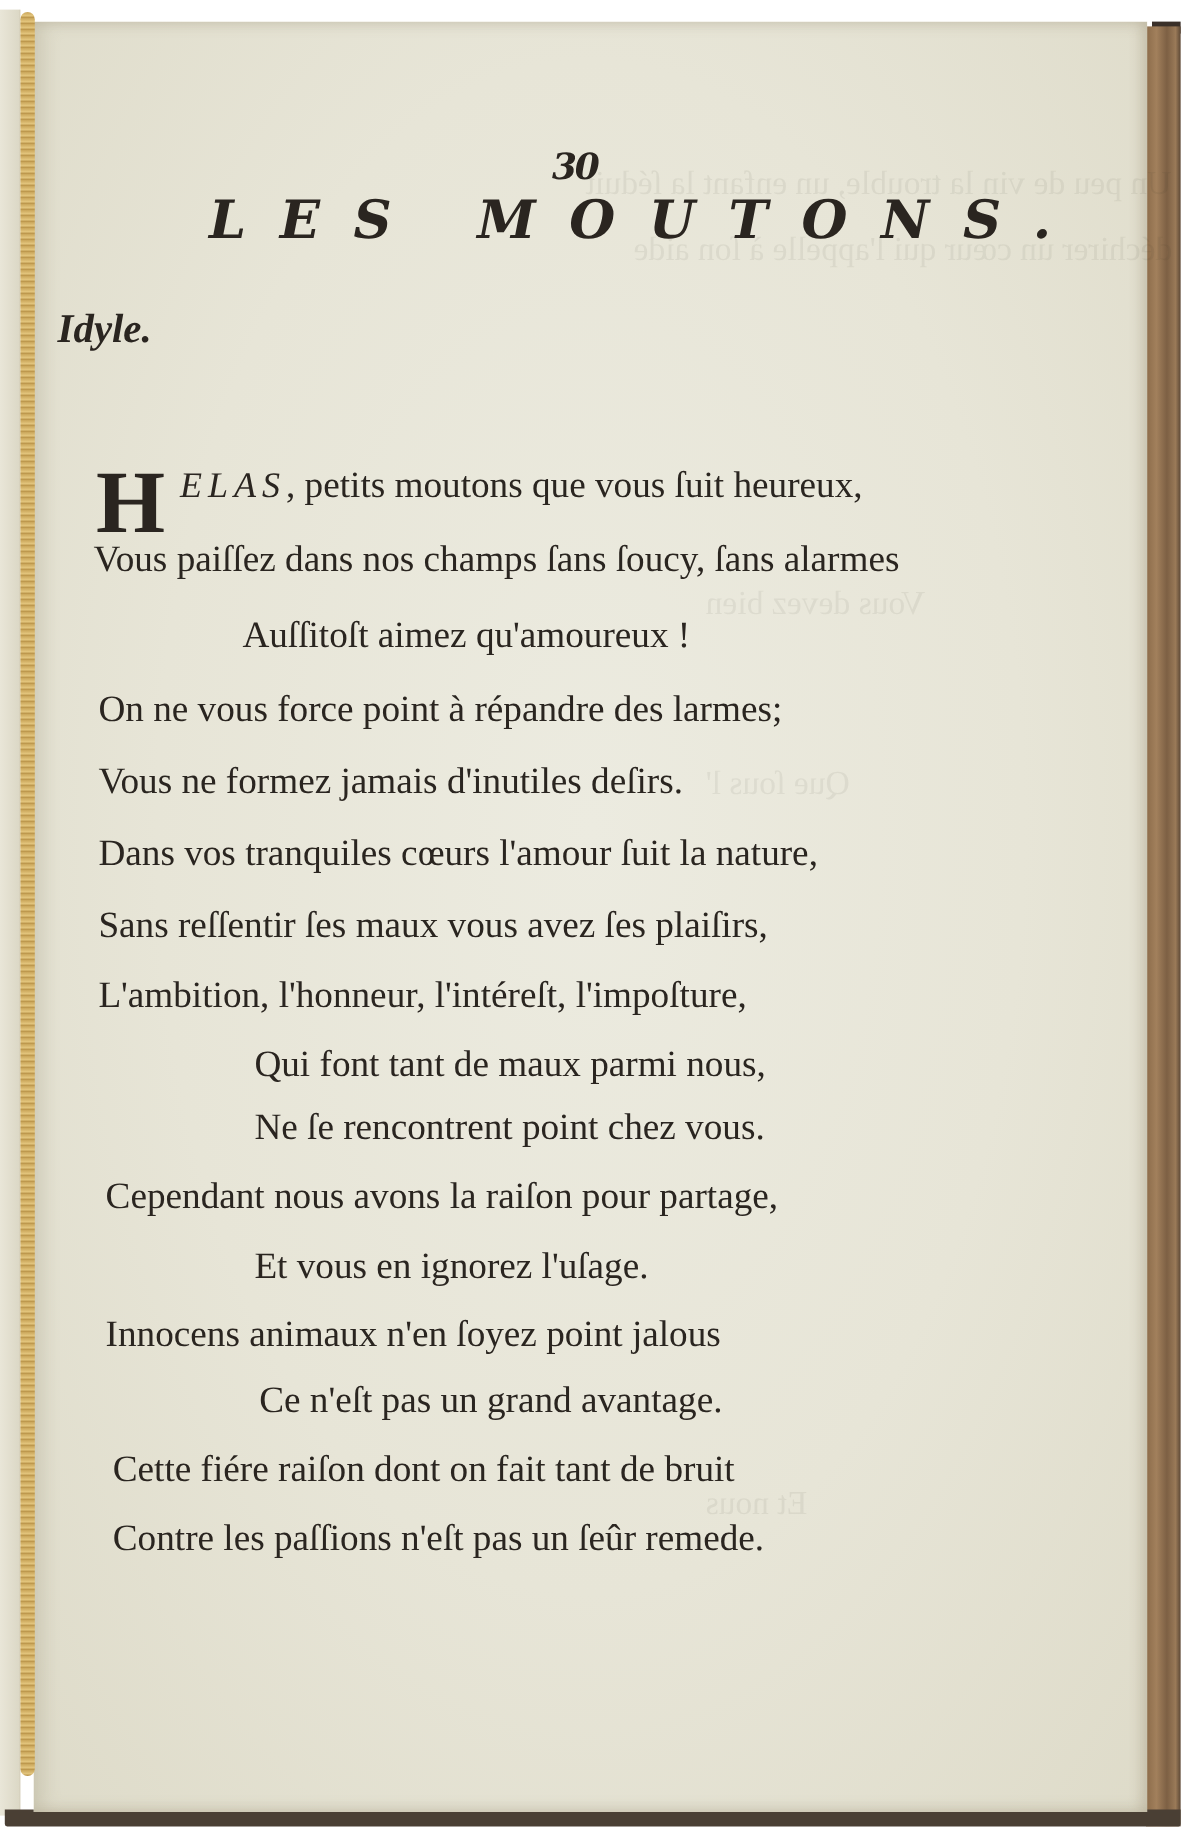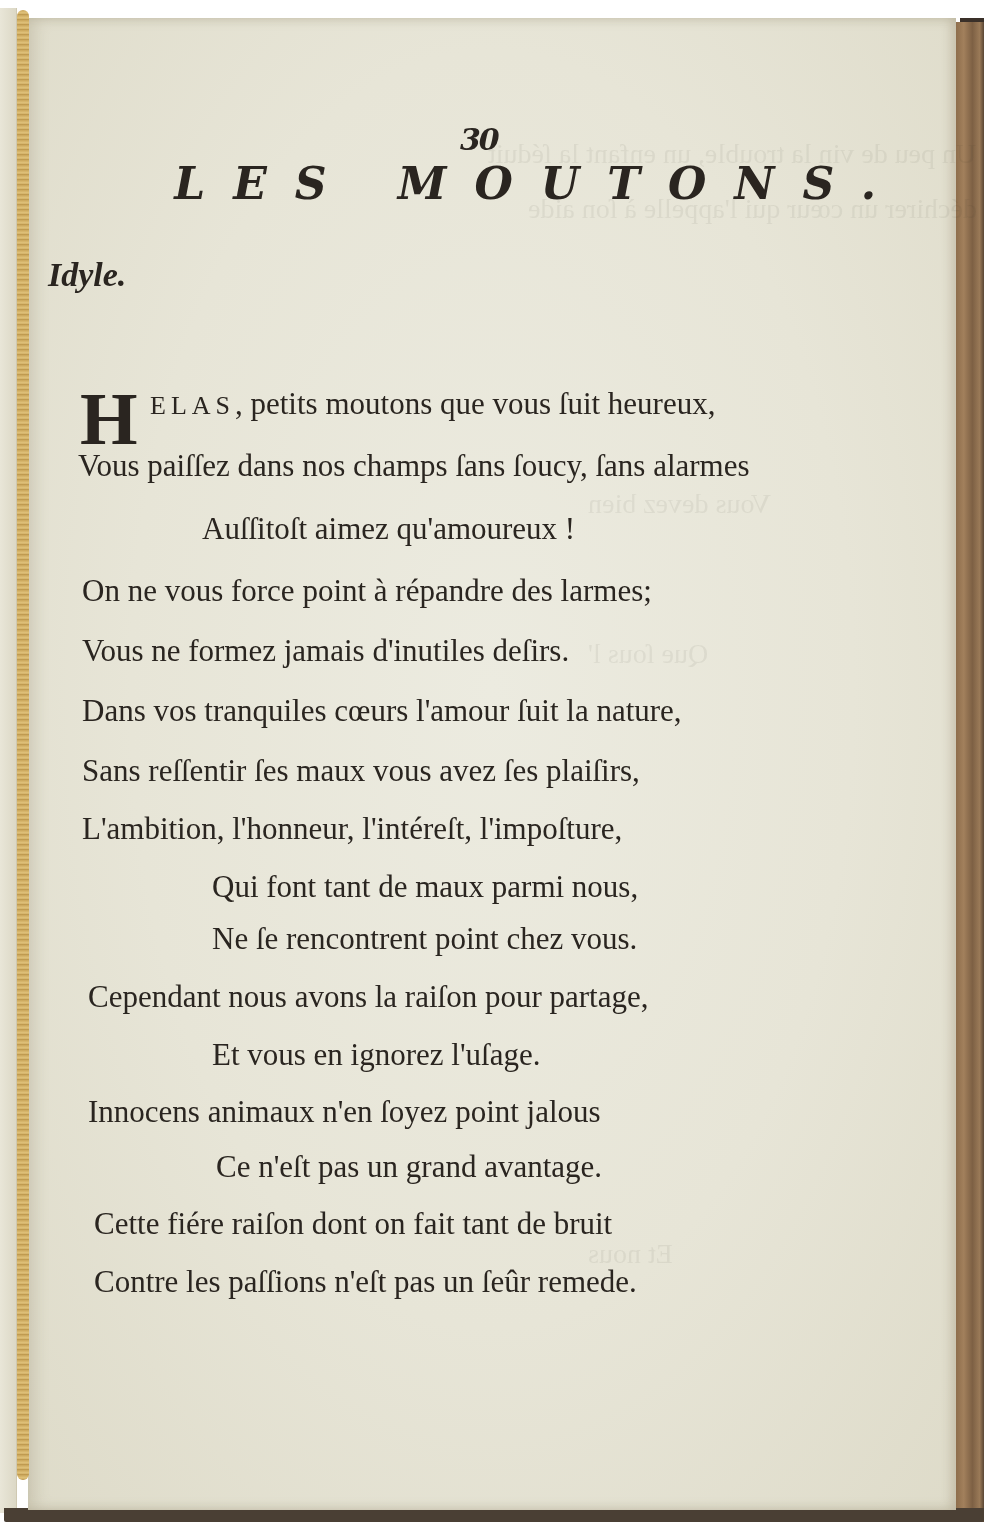--- a/index.html
+++ b/index.html
@@ -50,21 +50,21 @@
       font-family: "Liberation Serif", serif; padding-left: 20px; box-sizing: border-box;
     }
     .verse {
       position: absolute; left: 0; width: 928px; white-space: nowrap;
       font-family: "Liberation Serif", serif; font-size: 31px; line-height: 1;
     }
     .drop-cap {
       position: absolute; left: 52px; top: 364px; font-size: 74px; font-weight: bold;
       font-family: "Liberation Serif", serif; line-height: 1;
     }
-    .smallcaps { font-size: 26px; letter-spacing: 5px; }
+    .smallcaps { font-size: 30px; letter-spacing: 5px; font-style: italic; }
     .bleed { position: absolute; color: rgba(60,55,45,0.07); font-family: "Liberation Serif", serif; font-size: 28px; white-space: nowrap; transform: scaleX(-1); }
   </style>
 </head>
 <body>
 
 <div class="book">
   <div class="left-page-edge"></div>
   <div class="fore-edge-top"></div>
   <div class="fore-edge"></div>
   <div class="cover-bottom"></div>

